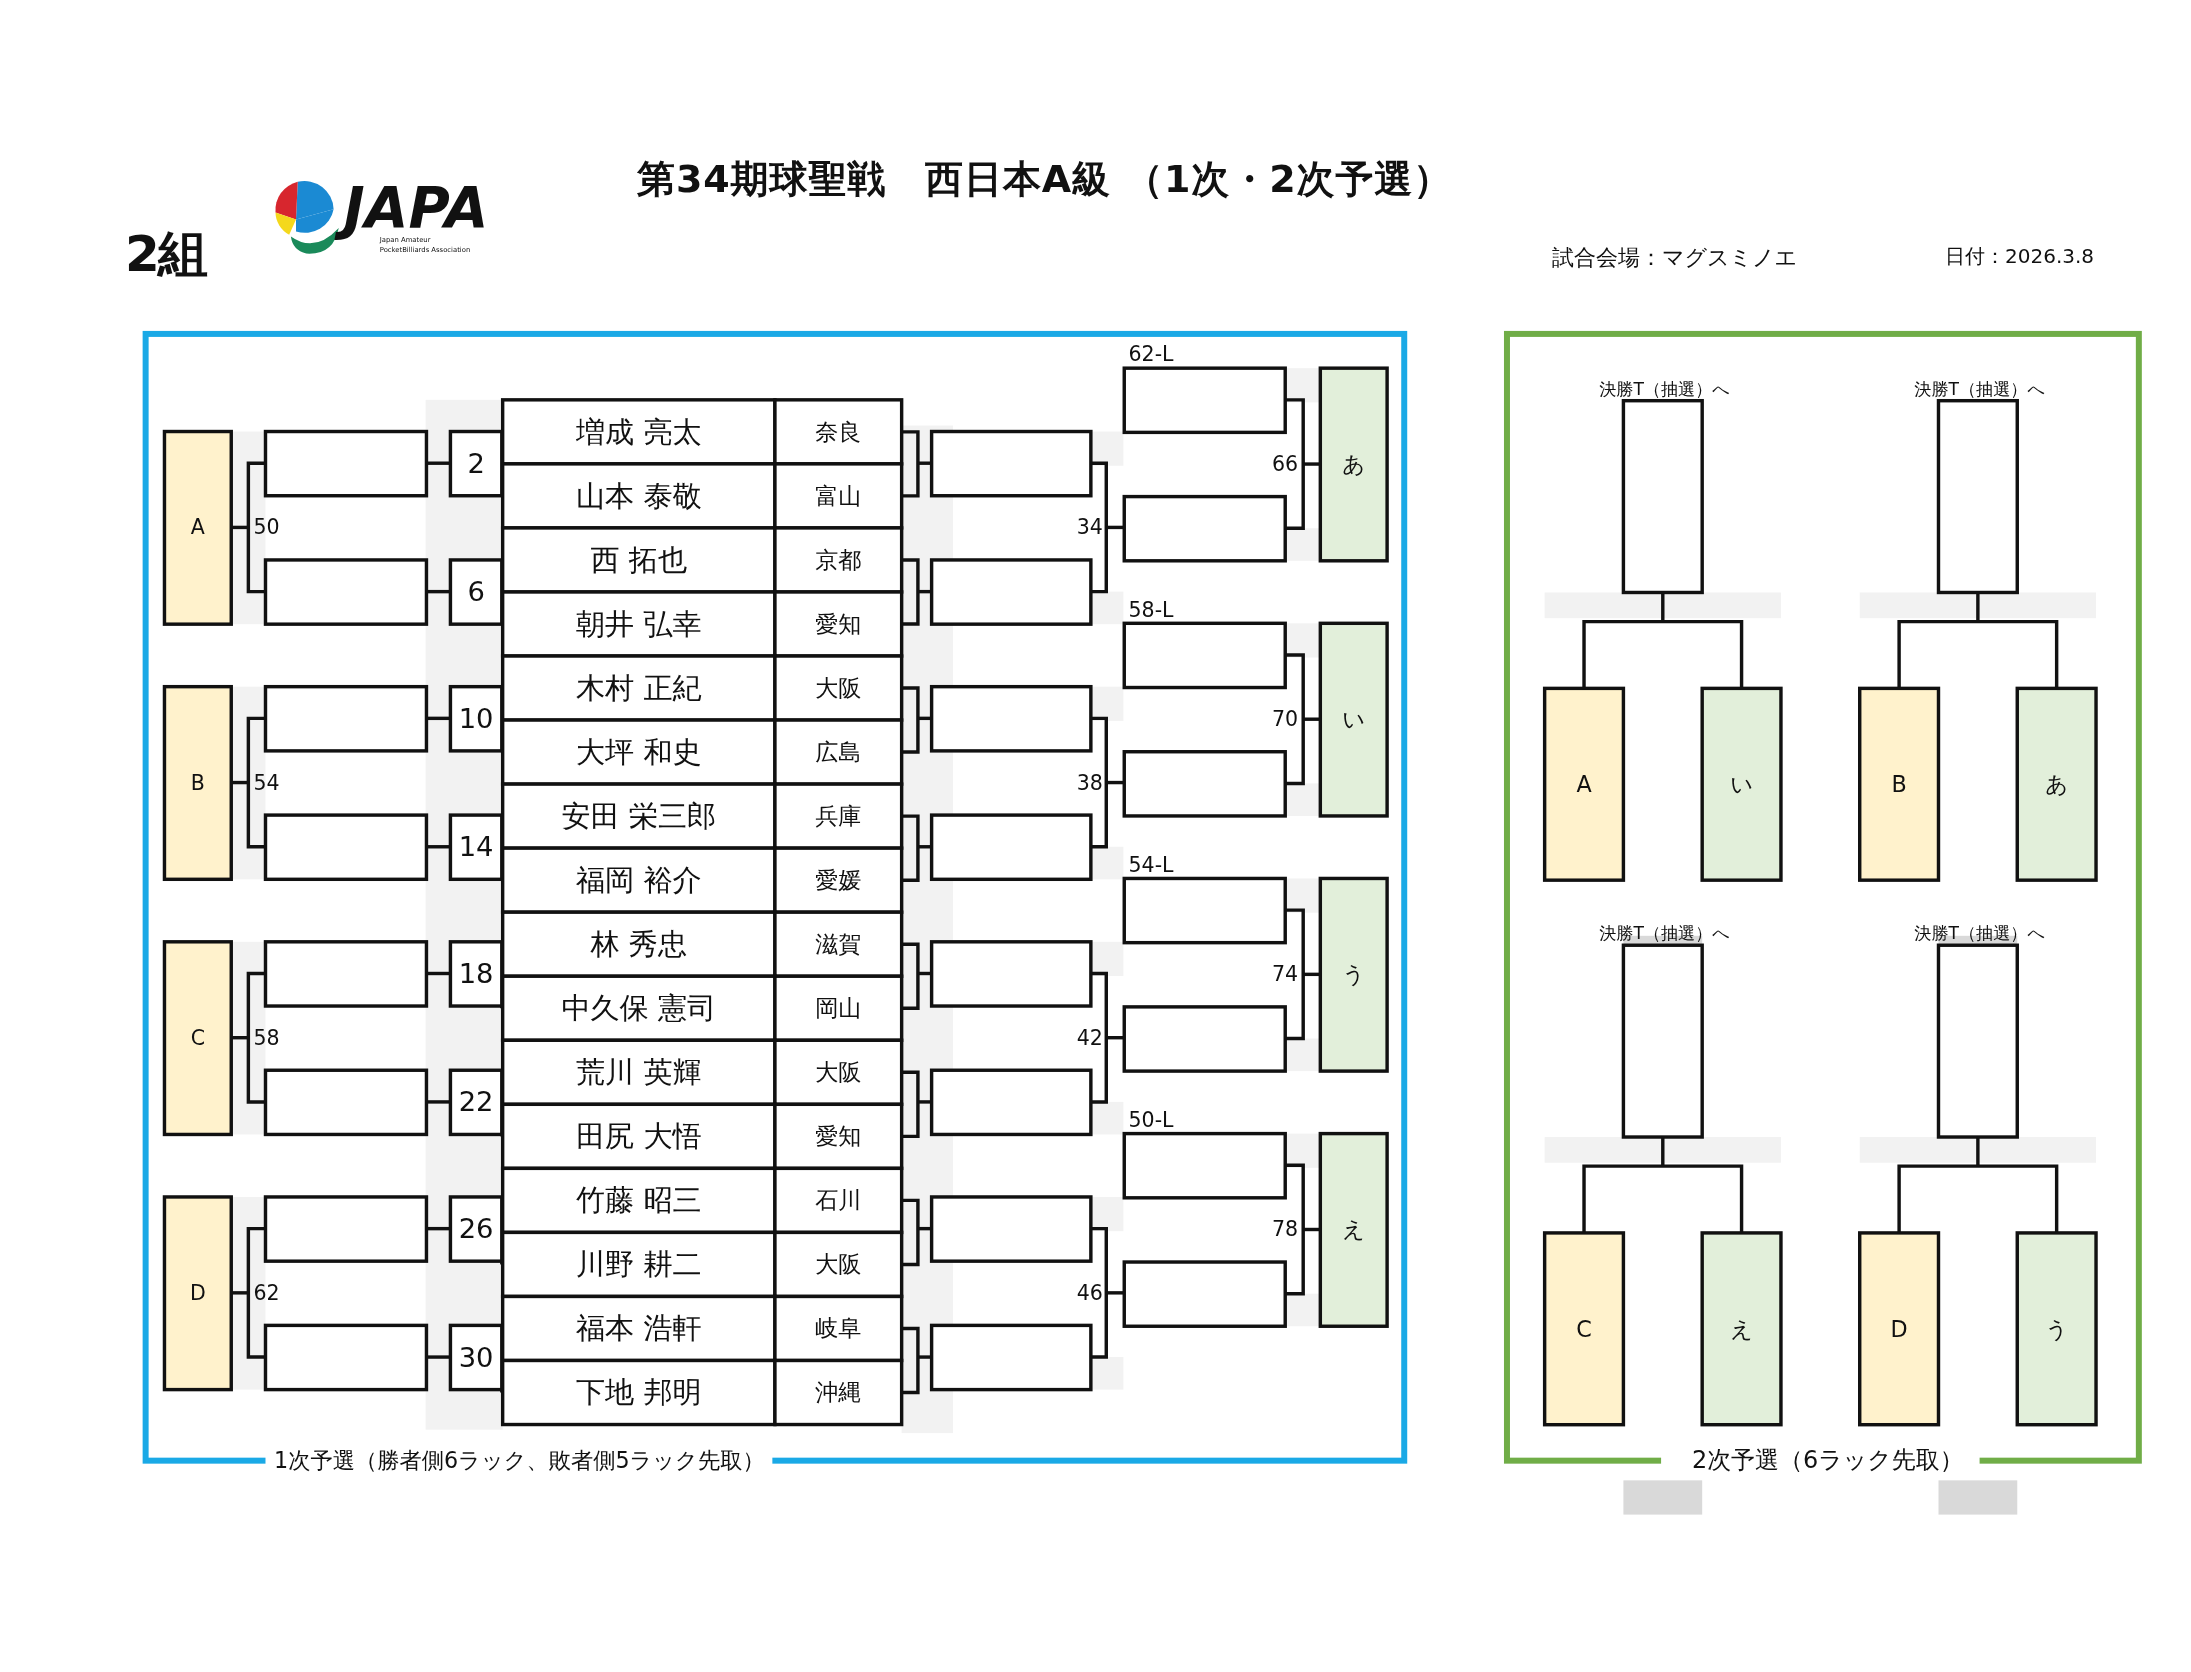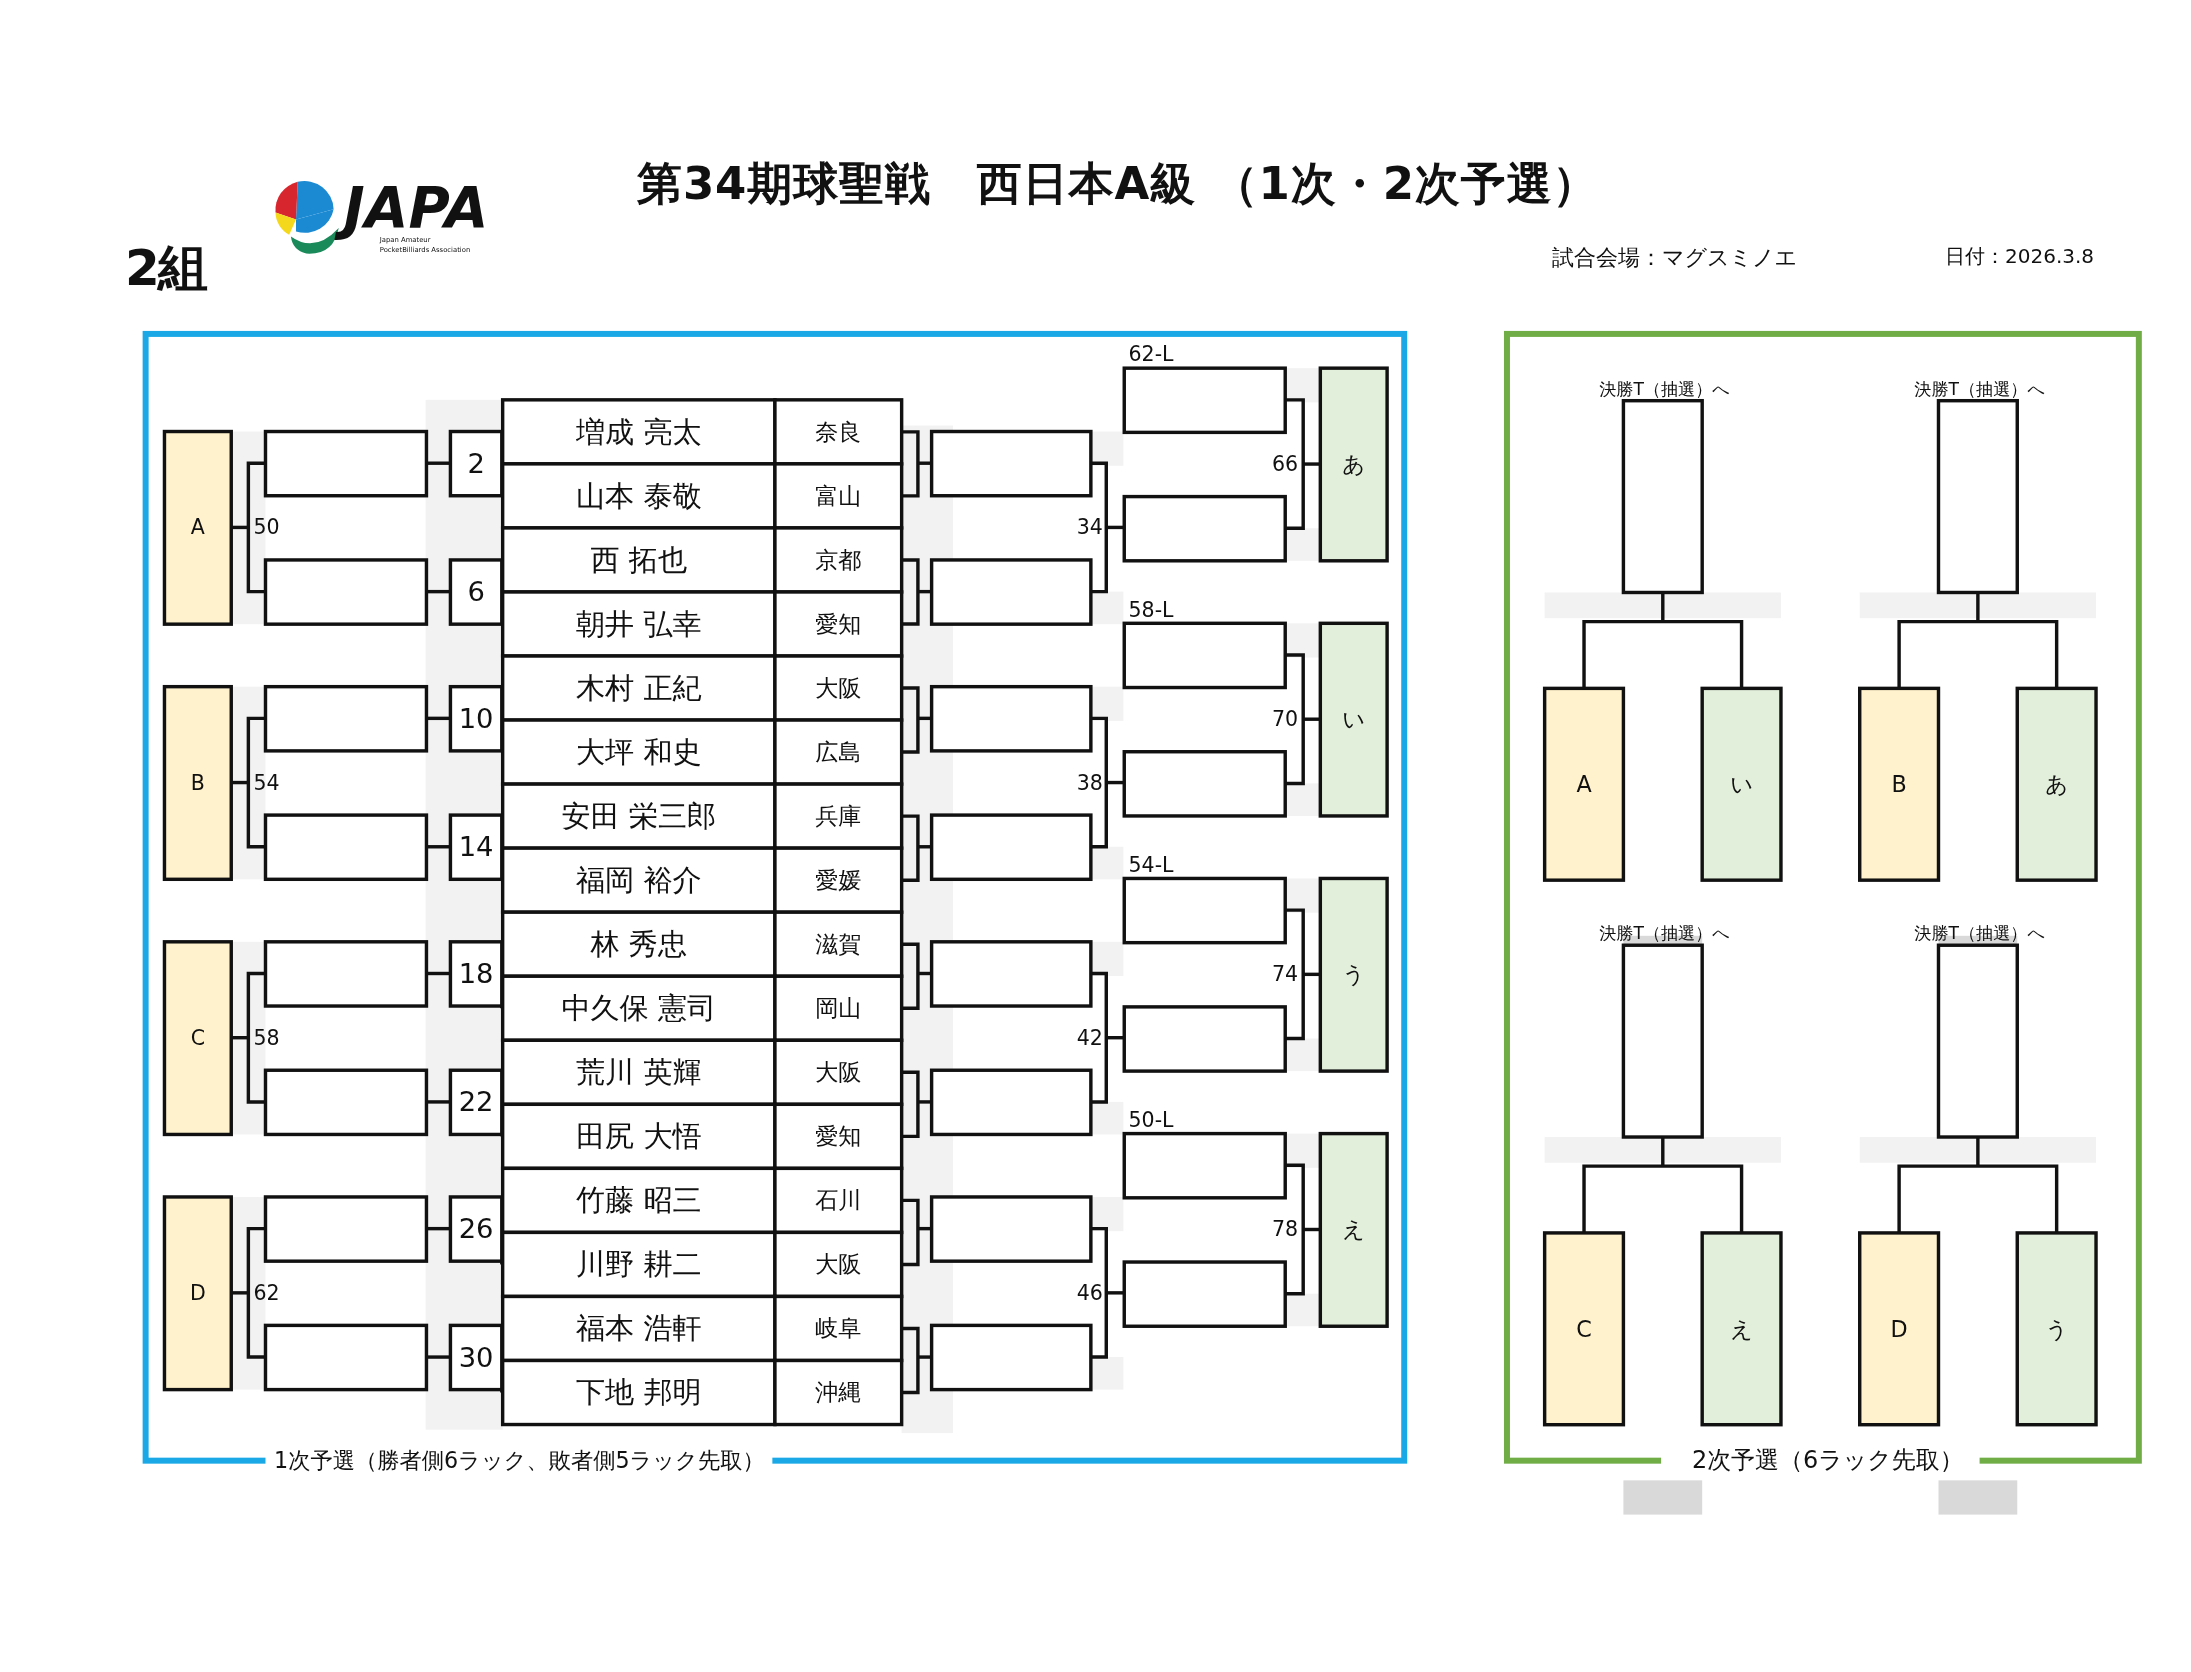--- a/index.html
+++ b/index.html
@@ -1,21 +1,21 @@
 <!DOCTYPE html>
 <html style="font-size:13.7px"><head>
 <meta charset="utf-8">
 <style>
   html, body { margin: 0; padding: 0; background: #ffffff; }
   body { width: 2192px; height: 1673px; position: relative; overflow: hidden;
          font-family: "DejaVu Sans", "Liberation Sans", sans-serif; color: #111; }
   .abs { position: absolute; }
-  #group-label { left: 125px; top: 221px; font-size: 50px; font-weight: bold; letter-spacing: -1.7px; margin-top: 14px; }
+  #group-label { left: 125px; top: 221px; font-size: 50px; font-weight: bold; letter-spacing: -1.7px; }
   #logo { left: 272px; top: 175px; width: 248px; height: 94px; }
-  #title { left: 637px; top: 154px; font-size: 45px; font-weight: bold; letter-spacing: 0.9px; white-space: nowrap; }
+  #title { left: 637px; top: 154px; font-size: 38px; font-weight: bold; letter-spacing: 0.9px; white-space: nowrap; }
   #venue { left: 1552px; top: 243px; font-size: 22px; white-space: nowrap; }
   #date { left: 1945px; top: 243px; font-size: 20px; white-space: nowrap; }
   svg#bracket { position: absolute; left: 0; top: 0; }
   svg text { font-family: "DejaVu Sans", "Liberation Sans", sans-serif; fill: #111; }
 </style>
 </head>
 <body>
 
 <div id="group-label" class="abs">2組</div>
 

